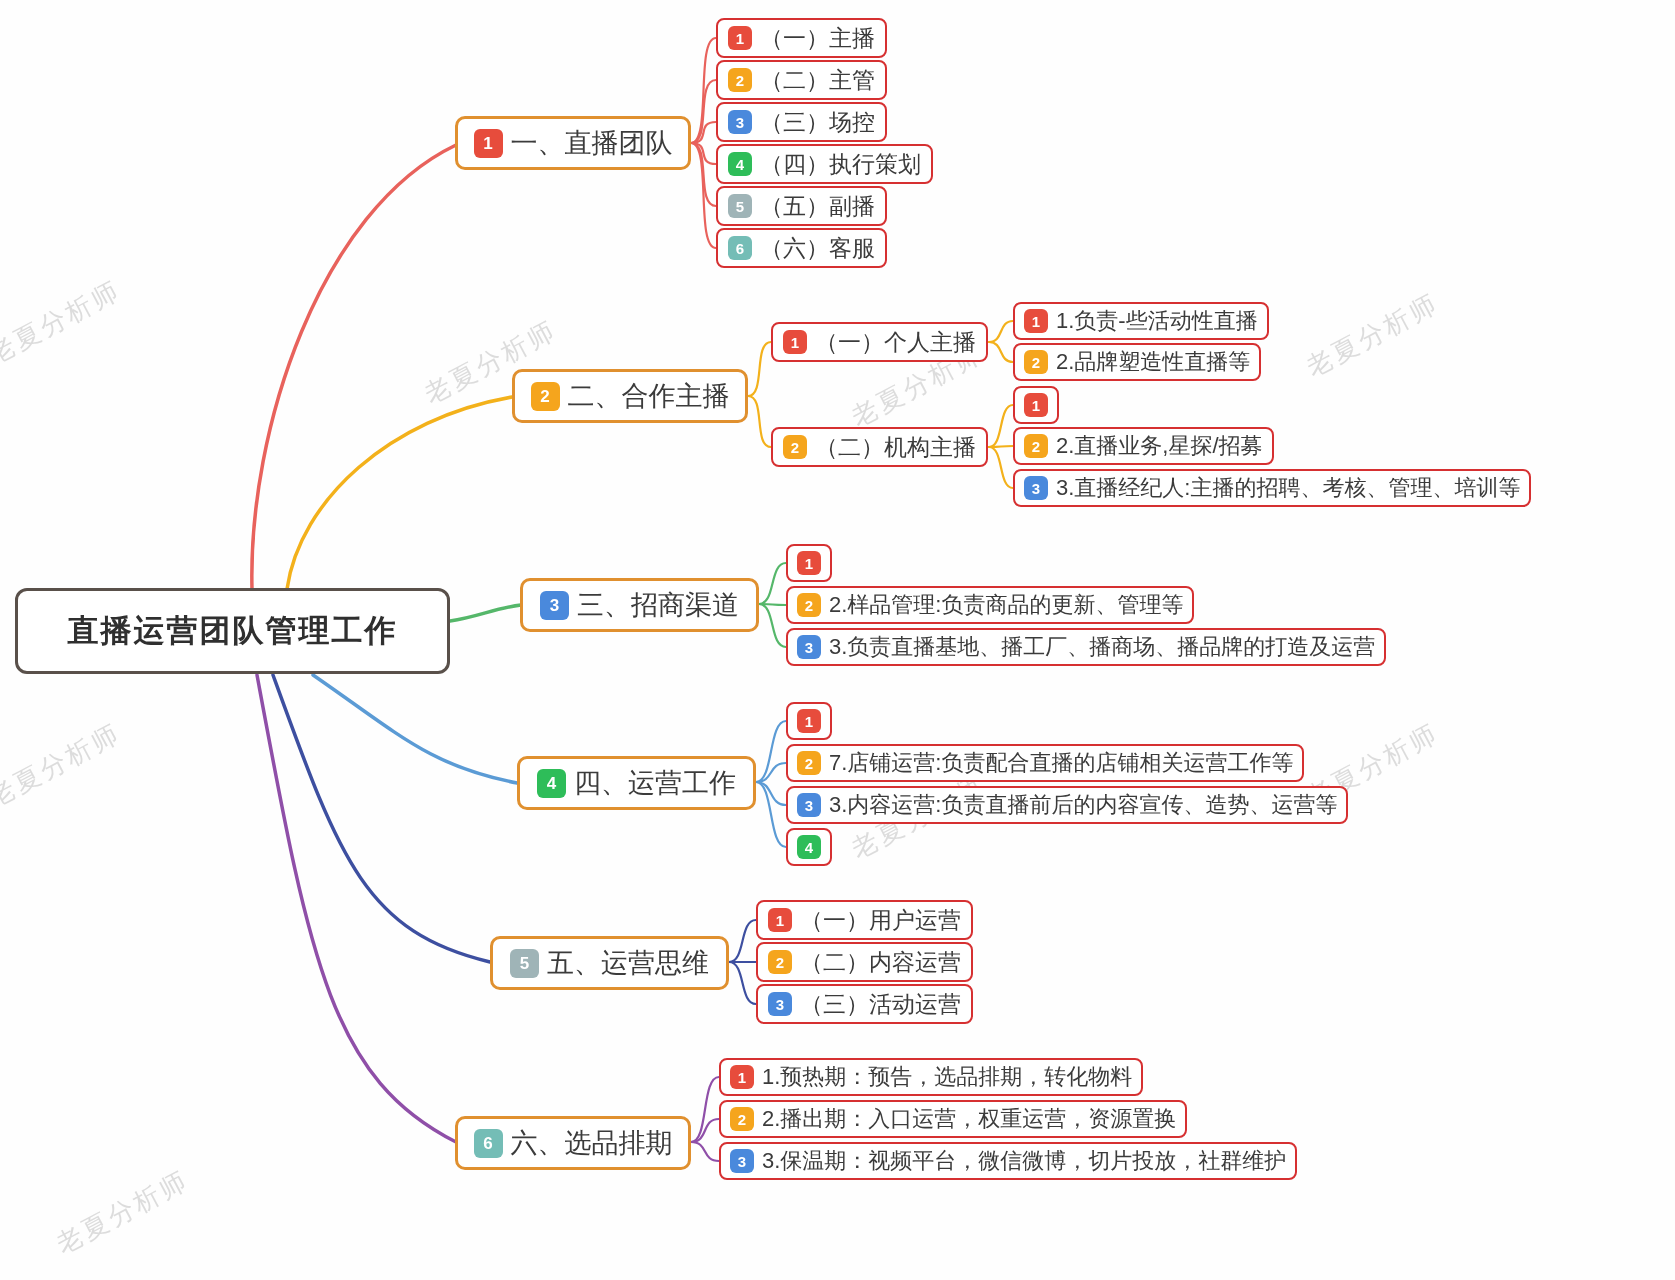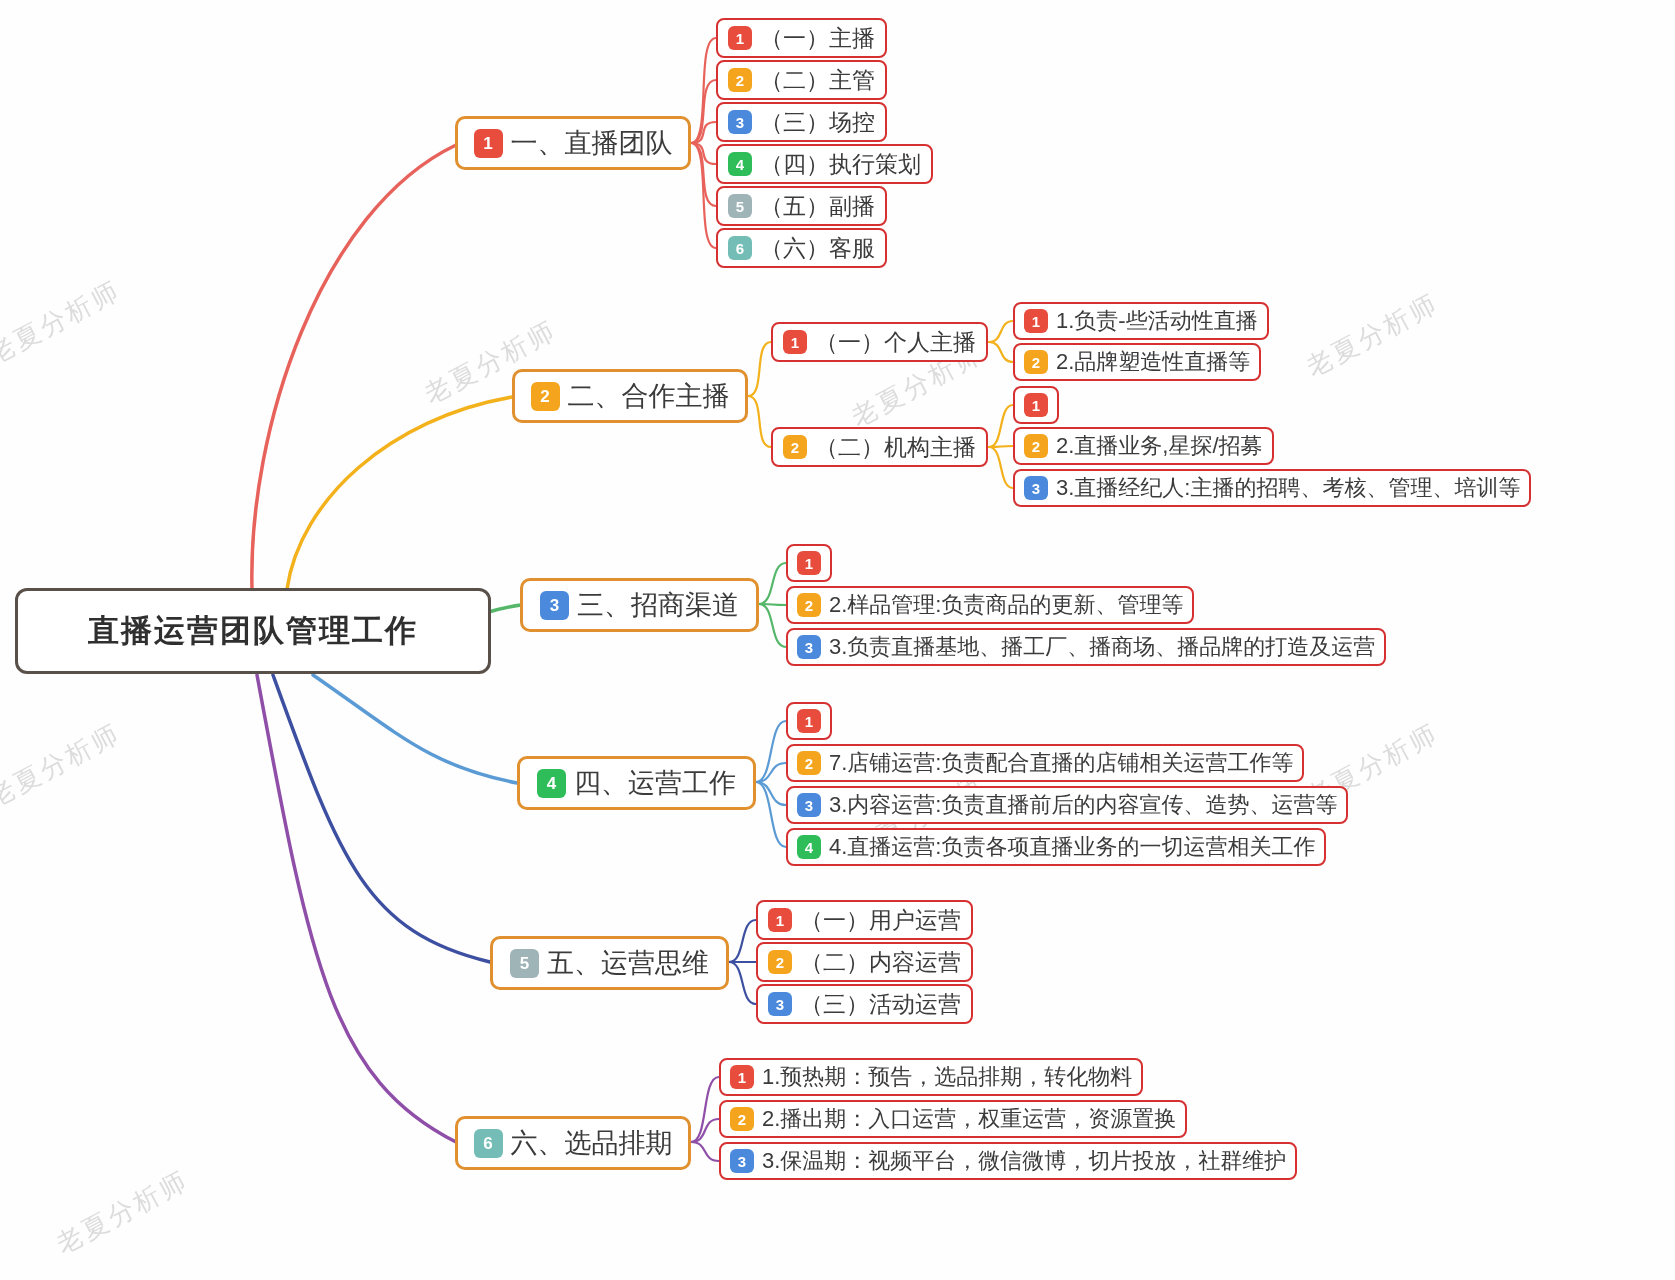--- a/index.html
+++ b/index.html
@@ -7,21 +7,21 @@
     position:relative; width:1675px; height:1280px; overflow:hidden;
     background:#fefefe; font-family:"Liberation Sans", sans-serif;
   }
   svg.links { position:absolute; left:0; top:0; width:1675px; height:1280px; }
   .node {
     position:absolute; display:inline-flex; align-items:center; gap:8px;
     background:#ffffff; border-radius:8px; white-space:nowrap; box-sizing:border-box;
     color:#3b3b3b;
   }
   .root {
-    border:3px solid #59504a; border-radius:12px; width:476px; height:86px;
+    border:3px solid #59504a; border-radius:12px; width:435px; height:86px;
     justify-content:center; font-size:31px; font-weight:bold; color:#2f2f2f;
     letter-spacing:2px;
   }
   .lvl1 {
     border:3px solid #e0902f; padding:6px 14px; height:54px; font-size:27px;
     border-radius:10px;
   }
   .lvl2 { border:2.5px solid #d63031; padding:4px 10px; height:40px; font-size:23px; }
   .lvl3 { border:2.5px solid #d63031; padding:3px 9px;  height:38px; font-size:22px; }
   .badge {
@@ -198,21 +198,20 @@
   <div class="node lvl3" style="left:786px; top:744px;">
     <span class="badge b2">2</span>
     <span>7.店铺运营:负责配合直播的店铺相关运营工作等</span>
   </div>
   <div class="node lvl3" style="left:786px; top:786px;">
     <span class="badge b3">3</span>
     <span>3.内容运营:负责直播前后的内容宣传、造势、运营等</span>
   </div>
   <div class="node lvl3" style="left:786px; top:828px;">
     <span class="badge b4">4</span>
-    <span>4.直播运营:负责各项直播业务的一切运营相关工作</span>
   </div>
 
   <div class="node lvl1" style="left:490px; top:936px; width:239px; justify-content:center;">
     <span class="badge b5">5</span>
     <span>五、运营思维</span>
   </div>
   <div class="node lvl2" style="left:756px; top:900px;">
     <span class="badge b1">1</span>
     <span>（一）用户运营</span>
   </div>

